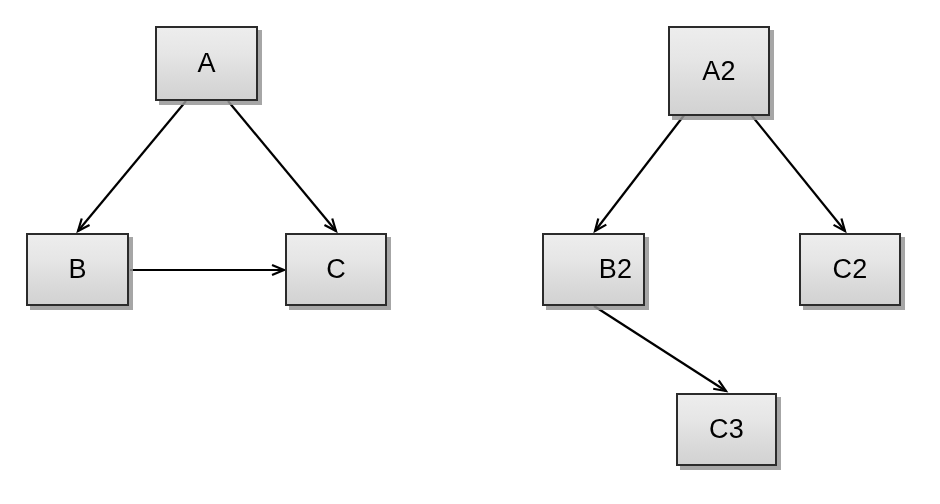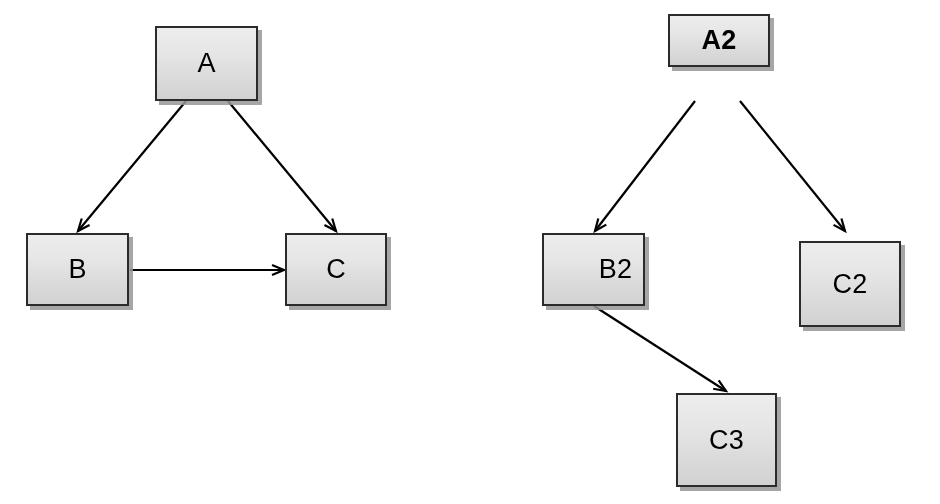--- a/index.html
+++ b/index.html
@@ -78,26 +78,26 @@
 
   <div class="node" style="left: 155px; top: 26px; width: 103px; height: 75px;">
     <span class="node-label">A</span>
   </div>
   <div class="node" style="left: 26px; top: 233px; width: 103px; height: 73px;">
     <span class="node-label">B</span>
   </div>
   <div class="node" style="left: 285px; top: 233px; width: 102px; height: 73px;">
     <span class="node-label">C</span>
   </div>
-  <div class="node" style="left: 668px; top: 14px; width: 102px; height: 53px; font-weight: bold;">
+  <div class="node" style="left: 668px; top: 26px; width: 102px; height: 90px;">
     <span class="node-label">A2</span>
   </div>
   <div class="node" style="left: 542px; top: 233px; width: 103px; height: 73px; padding-left: 44px;">
     <span class="node-label">B2</span>
   </div>
-  <div class="node" style="left: 799px; top: 241px; width: 102px; height: 86px;">
+  <div class="node" style="left: 799px; top: 233px; width: 102px; height: 73px;">
     <span class="node-label">C2</span>
   </div>
-  <div class="node" style="left: 676px; top: 393px; width: 101px; height: 94px;">
+  <div class="node" style="left: 676px; top: 393px; width: 101px; height: 73px;">
     <span class="node-label">C3</span>
   </div>
 
 </div>
 
 </body></html>

